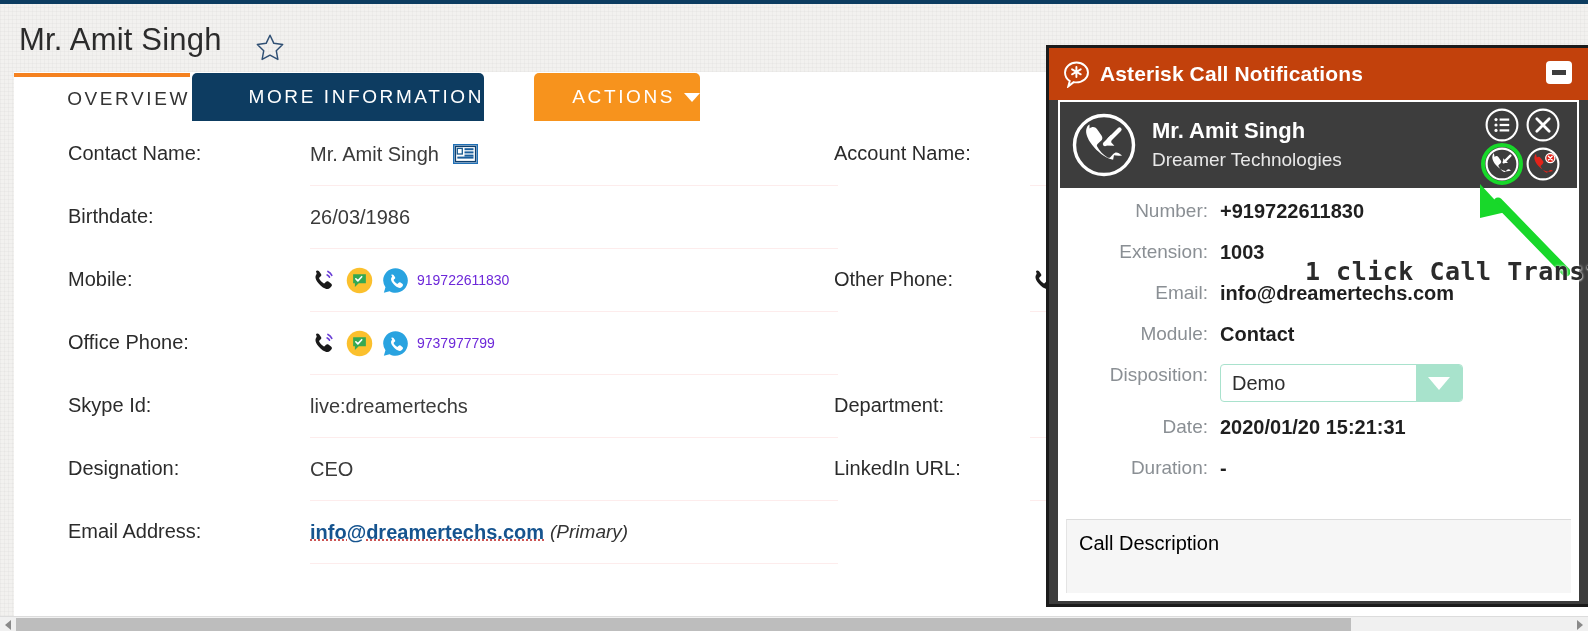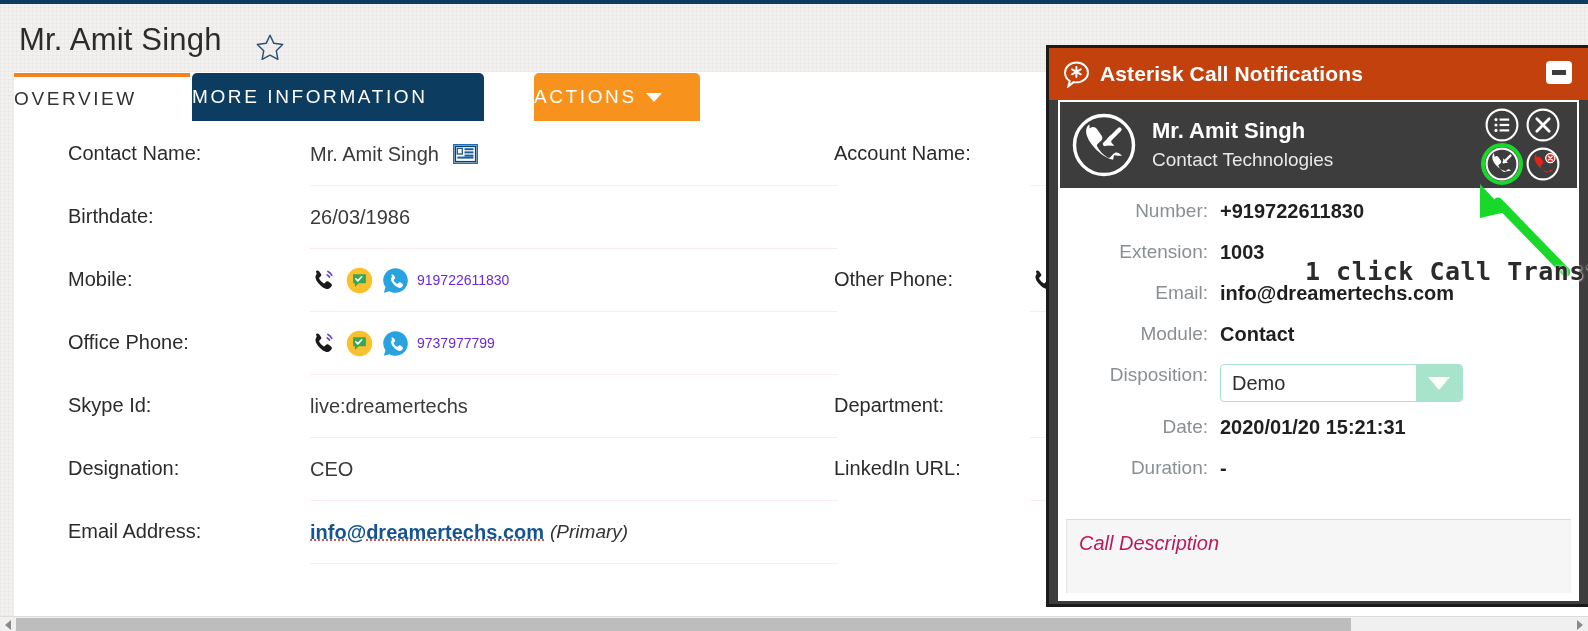--- a/index.html
+++ b/index.html
@@ -42,21 +42,21 @@
     background:
       repeating-linear-gradient(0deg, rgba(0,0,0,0.022) 0px, rgba(0,0,0,0.022) 1px, rgba(255,255,255,0) 1px, rgba(255,255,255,0) 4px),
       repeating-linear-gradient(90deg, rgba(0,0,0,0.022) 0px, rgba(0,0,0,0.022) 1px, rgba(255,255,255,0) 1px, rgba(255,255,255,0) 4px),
       #f2f1ef;
   }
 
   
   .tabs { position: absolute; left: 14px; top: 73px; height: 50px; }
   .tab {
     position: absolute; top: 0; height: 48px;
-    display: flex; align-items: center; justify-content: flex-start;
+    display: flex; align-items: center; justify-content: flex-end;
     font-size: 19px; letter-spacing: 2.6px; font-weight: 400;
     cursor: pointer; white-space: nowrap;
   }
   .tab-overview {
     left: 0; width: 176px;
     background: #ffffff; color: #333333;
     border-top: 4px solid #f58220;
   }
   .tab-more {
     left: 178px; width: 292px;
@@ -161,21 +161,21 @@
   .select-arrow {
     width: 46px; background: #a8e3cc; display: flex; align-items: center; justify-content: center;
   }
   .select-arrow i { width: 0; height: 0; border-left: 11px solid transparent; border-right: 11px solid transparent; border-top: 13px solid #ffffff; display:block; }
 
   .desc-box {
     position: absolute; left: 6px; right: 6px; bottom: 6px; height: 74px;
     background: #f6f6f6; border-top: 1px solid #dcdcdc; border-left: 1px solid #e4e4e4;
     padding: 12px 0 0 12px;
   }
-  .desc-placeholder { font-size: 20px; color: #be185d; font-style: italic; }
+  .desc-placeholder { font-size: 20px; color: #000000; }
 
   
   .callout-text {
     position: absolute; left: 1305px; top: 257px; z-index: 60;
     font-family: "DejaVu Sans Mono", monospace;
     font-size: 25px; font-weight: 700; color: #2b2b2b;
     letter-spacing: 0.5px; white-space: nowrap;
     text-shadow: 0 1px 2px rgba(255,255,255,0.9), 0 0 3px rgba(255,255,255,0.95);
   }
   .callout-arrow { position: absolute; left: 1440px; top: 168px; width: 130px; height: 110px; z-index: 55; }
@@ -375,21 +375,21 @@
           <path d="M17.5 15.5c2.6-2.4 5.7-1.9 7.6.7l4.4 6.2c1.4 2 1.1 4.1-.8 5.7l-2.9 2.6c-1 .9-1.2 1.9-.5 3 2.1 4.2 6 8.2 10.3 10.7 1.1.6 2.1.5 3-.5l2.6-2.9c1.6-1.9 3.7-2.1 5.7-.7l3.2 2.3c-3.3.3-6 .2-8.1-.3l-.9 4.4c-1.3-.2-2.7-.6-4.2-1.2-6.9-3-14.2-9.4-18.7-16.3-3.6-5.5-5.3-11-3.1-15.2.4-.9 1.1-1.8 2.4-2.5z" fill="#ffffff"></path>
           <path d="M46 42.5l2.6 1.9c2.6 1.9 3.1 4.9.7 7.6l-2.7 2.9" fill="#ffffff" opacity="0"></path>
           <path d="M47.5 16.5L33 31" stroke="#ffffff" stroke-width="4.2" stroke-linecap="round"></path>
           <path d="M33.6 21.2v10.6h10.6" fill="#ffffff" opacity="0"></path>
           <path d="M32.2 31.6l10.4.2-7.6-7.6z" fill="#ffffff" opacity="0"></path>
           <path d="M31.4 32.6l11 .1-3.1-3.1-.1-7.9-3.4 3.4z" fill="#ffffff"></path>
           <path d="M41.7 42.3c2 1.5 4.1 3 4.1 3 2.6 1.9 3.1 4.9.7 7.6l-2.8 3c-3.1 3.3-7.6 3.8-12.4 1.7" fill="none" stroke="#ffffff" stroke-width="0"></path>
         </svg>
         <div class="caller-text">
           <div class="caller-name">Mr. Amit Singh</div>
-          <div class="caller-company">Contact Technologies</div>
+          <div class="caller-company">Dreamer Technologies</div>
         </div>
 
         <div class="card-actions">
           <svg class="act-btn act-list" viewBox="0 0 34 34">
             <circle cx="17" cy="17" r="15.4" fill="none" stroke="#ffffff" stroke-width="2.1"></circle>
             <circle cx="11" cy="11.6" r="1.6" fill="#ffffff"></circle>
             <circle cx="11" cy="17" r="1.6" fill="#ffffff"></circle>
             <circle cx="11" cy="22.4" r="1.6" fill="#ffffff"></circle>
             <rect x="14.6" y="10.5" width="9.6" height="2.2" fill="#ffffff"></rect>
             <rect x="14.6" y="15.9" width="9.6" height="2.2" fill="#ffffff"></rect>

